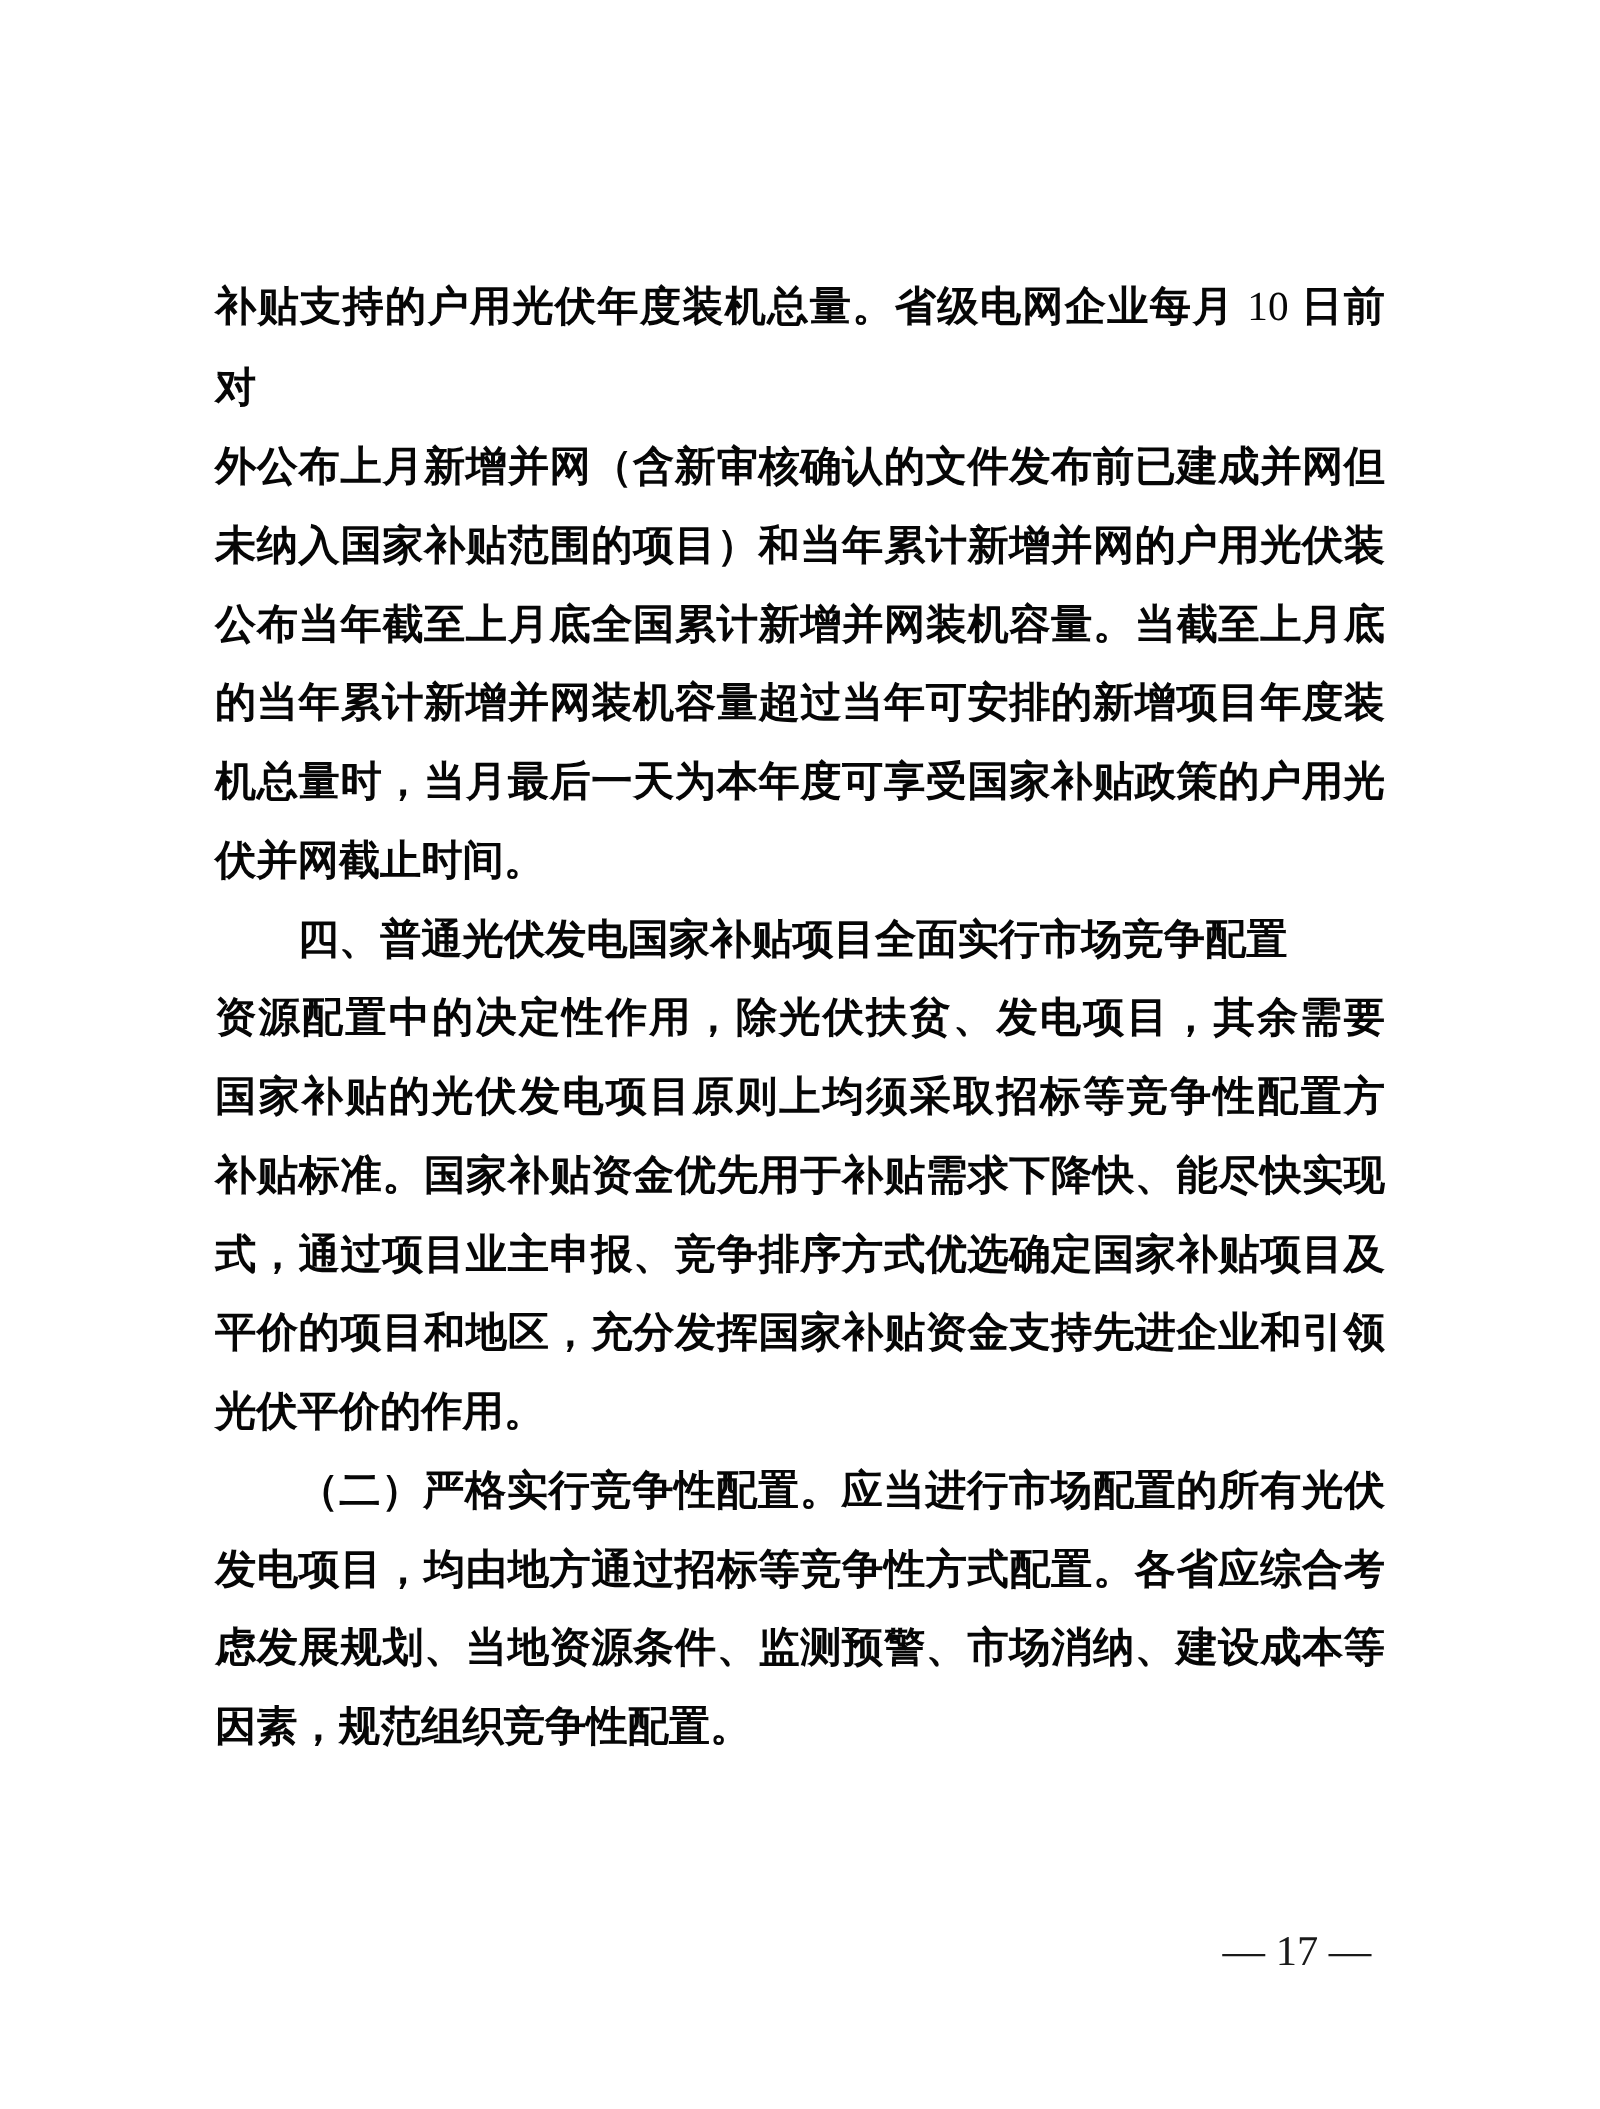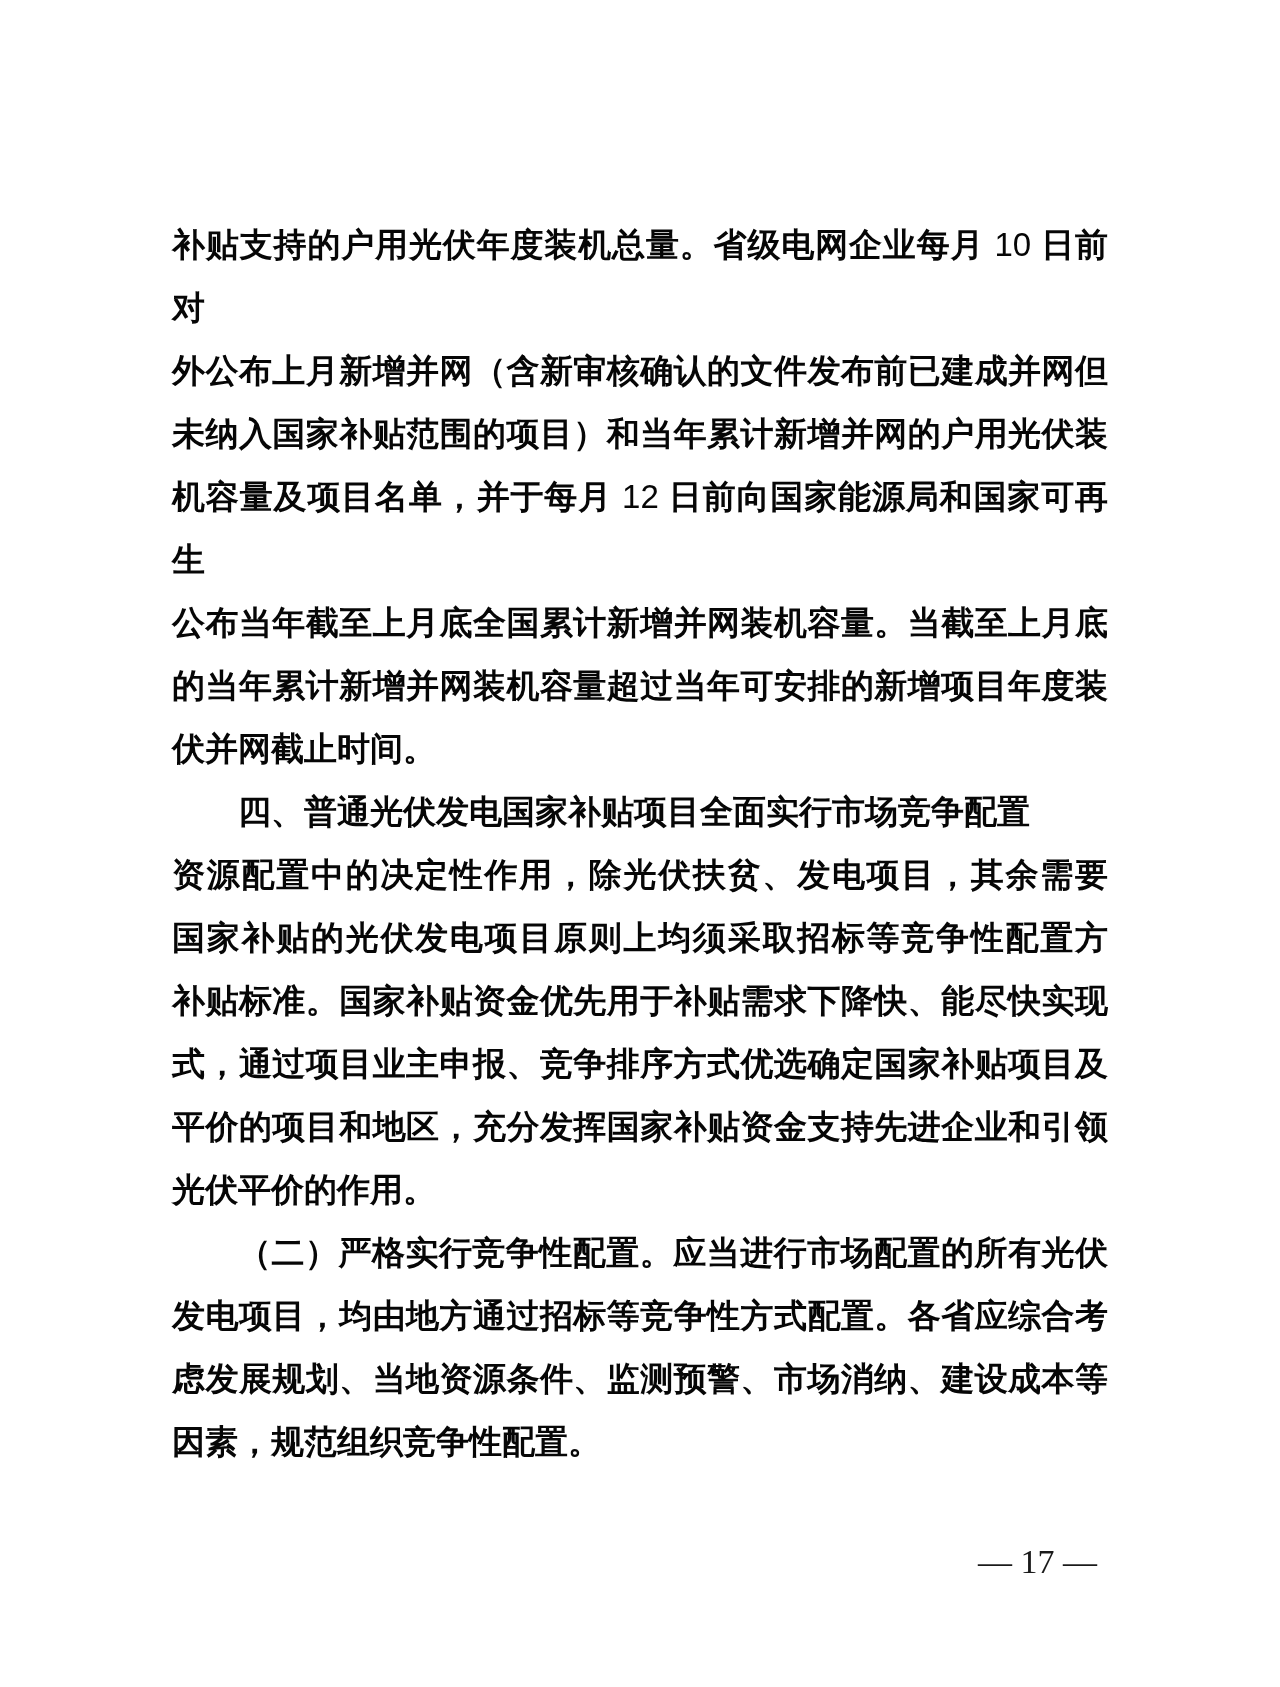--- a/index.html
+++ b/index.html
@@ -35,21 +35,21 @@
     text-align-last: justify;
     letter-spacing: 0;
   }
   .line.para-end {
     text-align-last: left;
   }
   .line.indent {
     text-indent: 66px;
   }
   .num {
-    font-family: Liberation Sans, sans-serif;
+    font-family: Liberation Serif, serif;
     font-weight: 400;
   }
   .footer {
     position: absolute;
     left: 978px;
     top: 1543px;
     font-family: "Liberation Serif", serif;
     font-weight: 400;
     font-size: 34px;
     color: #1a1a1a;
@@ -58,23 +58,23 @@
 </style>
 </head>
 <body>
 
 <div class="page">
   <div class="content">
       <div class="paragraph">
         <div class="line">补贴支持的户用光伏年度装机总量。省级电网企业每月 <span class="num">10</span> 日前对</div>
         <div class="line">外公布上月新增并网（含新审核确认的文件发布前已建成并网但</div>
         <div class="line">未纳入国家补贴范围的项目）和当年累计新增并网的户用光伏装</div>
-        <div class="line">机容量及项目名单，并于每月 <span class="num">12</span> 日前向国家能源局和国家可再生</div>
         <div class="line">公布当年截至上月底全国累计新增并网装机容量。当截至上月底</div>
         <div class="line">的当年累计新增并网装机容量超过当年可安排的新增项目年度装</div>
+        <div class="line">机总量时，当月最后一天为本年度可享受国家补贴政策的户用光</div>
         <div class="line para-end">伏并网截止时间。</div>
       </div>
       <div class="paragraph heading">
         <div class="line indent para-end">四、普通光伏发电国家补贴项目全面实行市场竞争配置</div>
       </div>
       <div class="paragraph">
         <div class="line">资源配置中的决定性作用，除光伏扶贫、发电项目，其余需要</div>
         <div class="line">国家补贴的光伏发电项目原则上均须采取招标等竞争性配置方</div>
         <div class="line">补贴标准。国家补贴资金优先用于补贴需求下降快、能尽快实现</div>
         <div class="line">式，通过项目业主申报、竞争排序方式优选确定国家补贴项目及</div>

